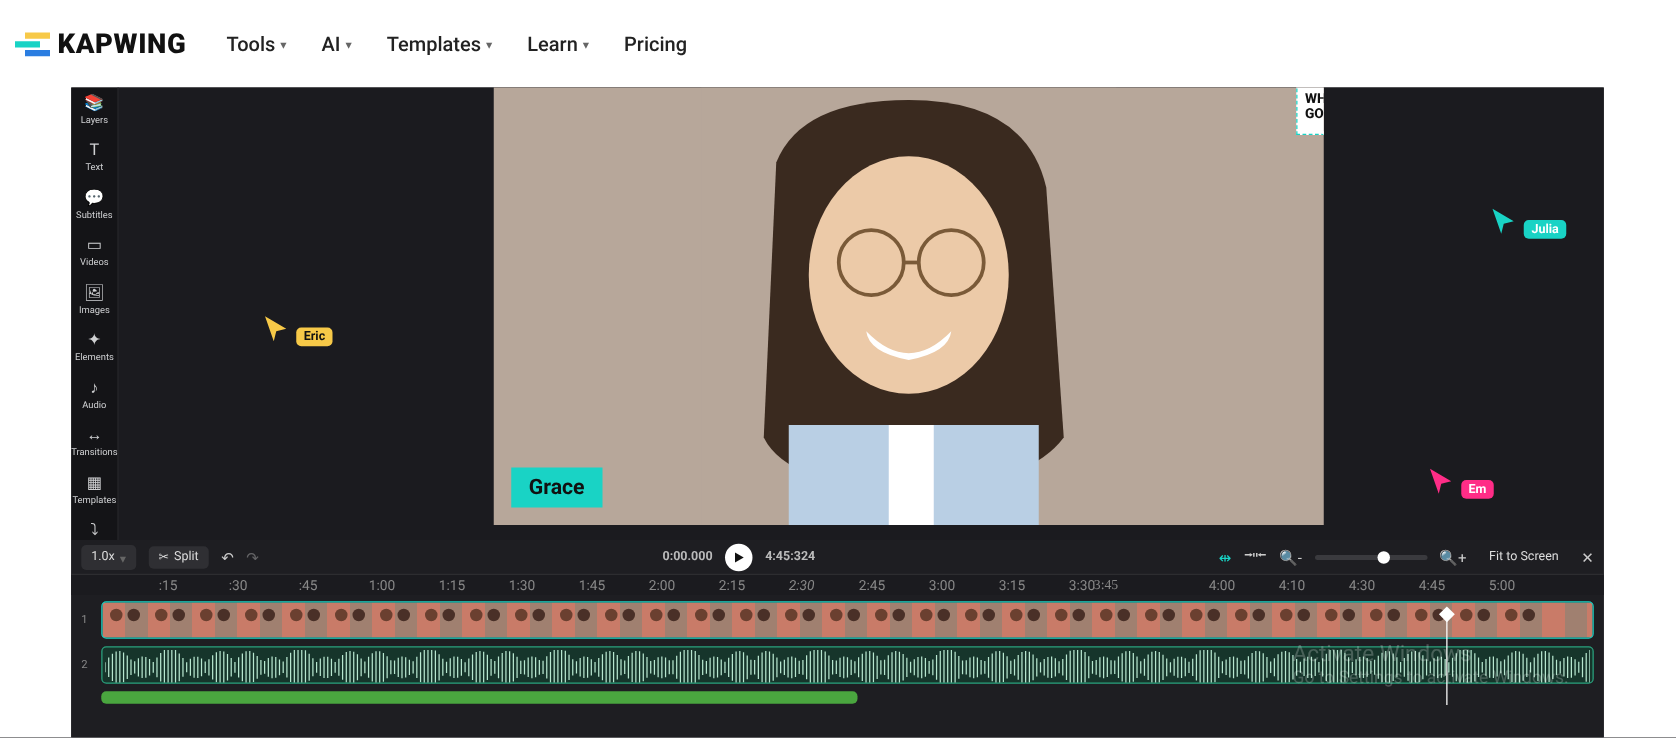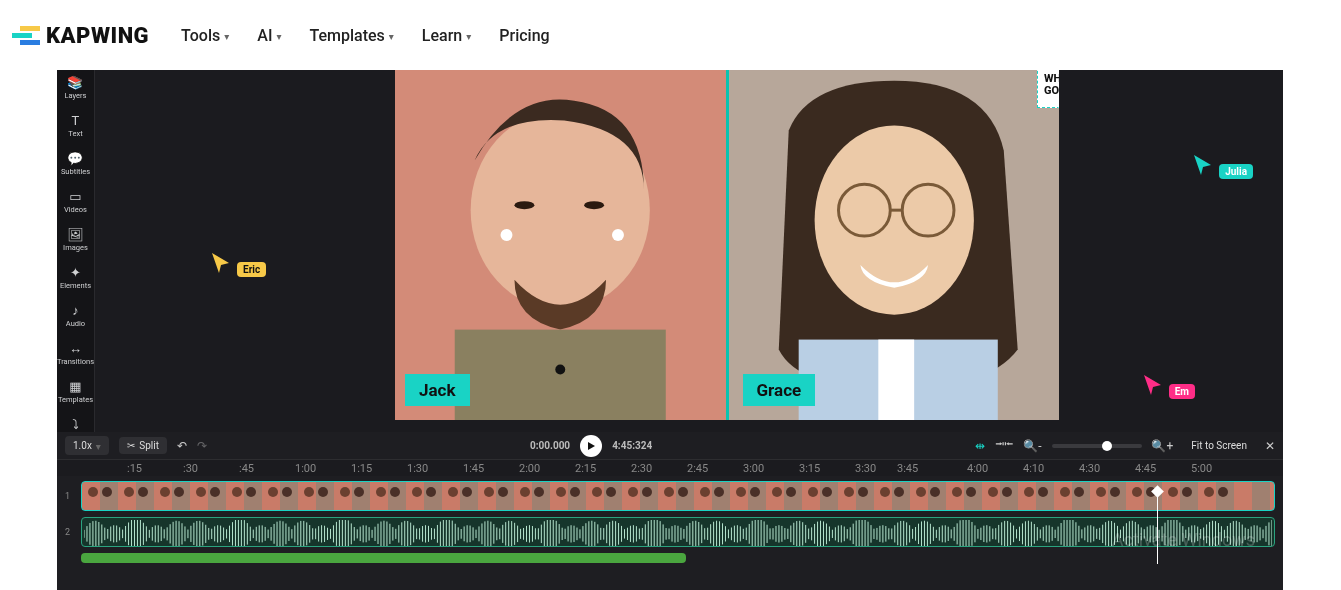--- a/index.html
+++ b/index.html
@@ -33,21 +33,21 @@
   .person.left .name-tag { left: 10px; }
   .person.right .name-tag { left: 14px; }
   .speech { position: absolute; top: -4px; right: -56px; width: 78px; background: #fff; color: #111; font-weight: 800; font-size: 11px; line-height: 1.1; padding: 6px 6px 10px 6px; border: 1px dashed #19d3c5; text-align: left; }
   .speech::after { content: ""; position: absolute; bottom: -10px; left: 18px; border: 6px solid transparent; border-top-color: #fff; } 
 
   .cursor { position: absolute; display: flex; align-items: center; gap: 4px; }
   .cursor svg { width: 24px; height: 24px; }
   .cursor .tag { font-size: 10px; font-weight: 700; color: #111; padding: 2px 6px; border-radius: 4px; margin-top: 14px; }
   .cursor.eric { left: 114px; top: 178px; }
   .cursor.eric .tag { background: #f7c948; }
-  .cursor.julia { right: 30px; top: 80px; }
+  .cursor.julia { right: 30px; top: 92px; }
   .cursor.julia .tag { background: #19d3c5; color: #fff; }
   .cursor.em { right: 88px; top: 300px; }
   .cursor.em .tag { background: #ff2d87; color: #fff; }
 
   .controls { position: absolute; left: 0; right: 0; bottom: 0; height: 158px; background: #1e1e22; color: #ddd; font-size: 11px; }
   .ctrl-row { display: flex; align-items: center; height: 28px; padding: 0 8px; gap: 10px; border-bottom: 1px solid #2d2d30; }
   .ctrl-btn { background: #2f2f33; border-radius: 4px; padding: 3px 8px; font-size: 10px; display: flex; align-items: center; gap: 4px; cursor: pointer; color: #ddd; }
   .play-btn { width: 22px; height: 22px; border-radius: 50%; background: #fff; color: #111; display: flex; align-items: center; justify-content: center; cursor: pointer; }
   .time-txt { font-size: 10px; color: #bbb; font-weight: bold; }
   .slider { width: 90px; height: 4px; background: #3a3a3e; border-radius: 2px; position: relative; }
@@ -151,34 +151,20 @@
         <span class="icon">▦</span>
         <span class="lbl">Templates</span>
       </div>
     <div class="sb-item">
         <span class="icon">⤵</span>
       </div>
   </div>
 
   <div class="canvas">
     <div class="preview">
-      <div class="person left">
-        <svg class="face-svg" viewBox="0 0 332 350">
-          <ellipse cx="166" cy="140" rx="90" ry="100" fill="#e6b69a"></ellipse>
-          <path d="M80 90 Q120 20 180 30 Q250 40 250 120 Q250 60 170 50 Q100 45 80 90" fill="#3b2a20"></path>
-          <path d="M120 210 Q166 260 212 210 Q212 250 166 260 Q120 250 120 210" fill="#5a3a26"></path>
-          <ellipse cx="130" cy="135" rx="10" ry="4" fill="#2b1a10"></ellipse>
-          <ellipse cx="200" cy="135" rx="10" ry="4" fill="#2b1a10"></ellipse>
-          <circle cx="112" cy="165" r="6" fill="#fff"></circle>
-          <circle cx="224" cy="165" r="6" fill="#fff"></circle>
-          <rect x="60" y="260" width="212" height="100" fill="#8a8060"></rect>
-          <circle cx="166" cy="300" r="5" fill="#111"></circle>
-        </svg>
-        <span class="name-tag">Jack</span>
-      </div>
       <div class="person right">
         <svg class="face-svg" viewBox="0 0 332 350">
           <rect x="0" y="0" width="332" height="350" fill="#b7a79a"></rect>
           <path d="M60 60 Q80 10 166 10 Q260 10 276 80 L290 280 Q260 320 166 320 Q70 320 50 280 Z" fill="#3a2a1f"></path>
           <ellipse cx="166" cy="150" rx="80" ry="95" fill="#eccaa8"></ellipse>
           <circle cx="136" cy="140" r="26" fill="none" stroke="#7a5a38" stroke-width="3"></circle>
           <circle cx="200" cy="140" r="26" fill="none" stroke="#7a5a38" stroke-width="3"></circle>
           <line x1="162" y1="140" x2="174" y2="140" stroke="#7a5a38" stroke-width="3"></line>
           <path d="M132 195 Q166 230 200 195 Q198 212 166 218 Q134 212 132 195" fill="#fff"></path>
           <rect x="70" y="270" width="200" height="90" fill="#b9cfe4"></rect>
@@ -244,26 +230,26 @@
     <div class="ruler" id="ruler">
         <span class="tick" style="left: 70px;">:15</span>
         <span class="tick" style="left: 126px;">:30</span>
         <span class="tick" style="left: 182px; text-align: center;">:45</span>
         <span class="tick" style="left: 238px;">1:00</span>
         <span class="tick" style="left: 294px;">1:15</span>
         <span class="tick" style="left: 350px;">1:30</span>
         <span class="tick" style="left: 406px;">1:45</span>
         <span class="tick" style="left: 462px;">2:00</span>
         <span class="tick" style="left: 518px;">2:15</span>
-        <span class="tick" style="left: 574px;">2:30</span>
+        <span class="tick" style="left: 574px; font-style: italic;">2:30</span>
         <span class="tick" style="left: 630px;">2:45</span>
         <span class="tick" style="left: 686px;">3:00</span>
         <span class="tick" style="left: 742px;">3:15</span>
         <span class="tick" style="left: 798px;">3:30</span>
-        <span class="tick" style="left: 840px;">3:45</span>
+        <span class="tick" style="left: 818px; font-family: Liberation Serif, serif;">3:45</span>
         <span class="tick" style="left: 910px;">4:00</span>
         <span class="tick" style="left: 966px;">4:10</span>
         <span class="tick" style="left: 1022px;">4:30</span>
         <span class="tick" style="left: 1078px;">4:45</span>
         <span class="tick" style="left: 1134px;">5:00</span>
       </div>
 
     <div class="tracks">
       <div class="track-row">
         <span class="track-num">1</span>
@@ -315,15 +301,16 @@
         <div style="width:50%">
             <div class="clip green"></div>
           </div>
       </div>
       <div class="playhead"></div>
     </div>
   </div>
 
   <div class="watermark">
     <div class="big">Activate Windows</div>
+    <div>Go to Settings to activate Windows.</div>
   </div>
 
 </div>
 
 </body></html>

